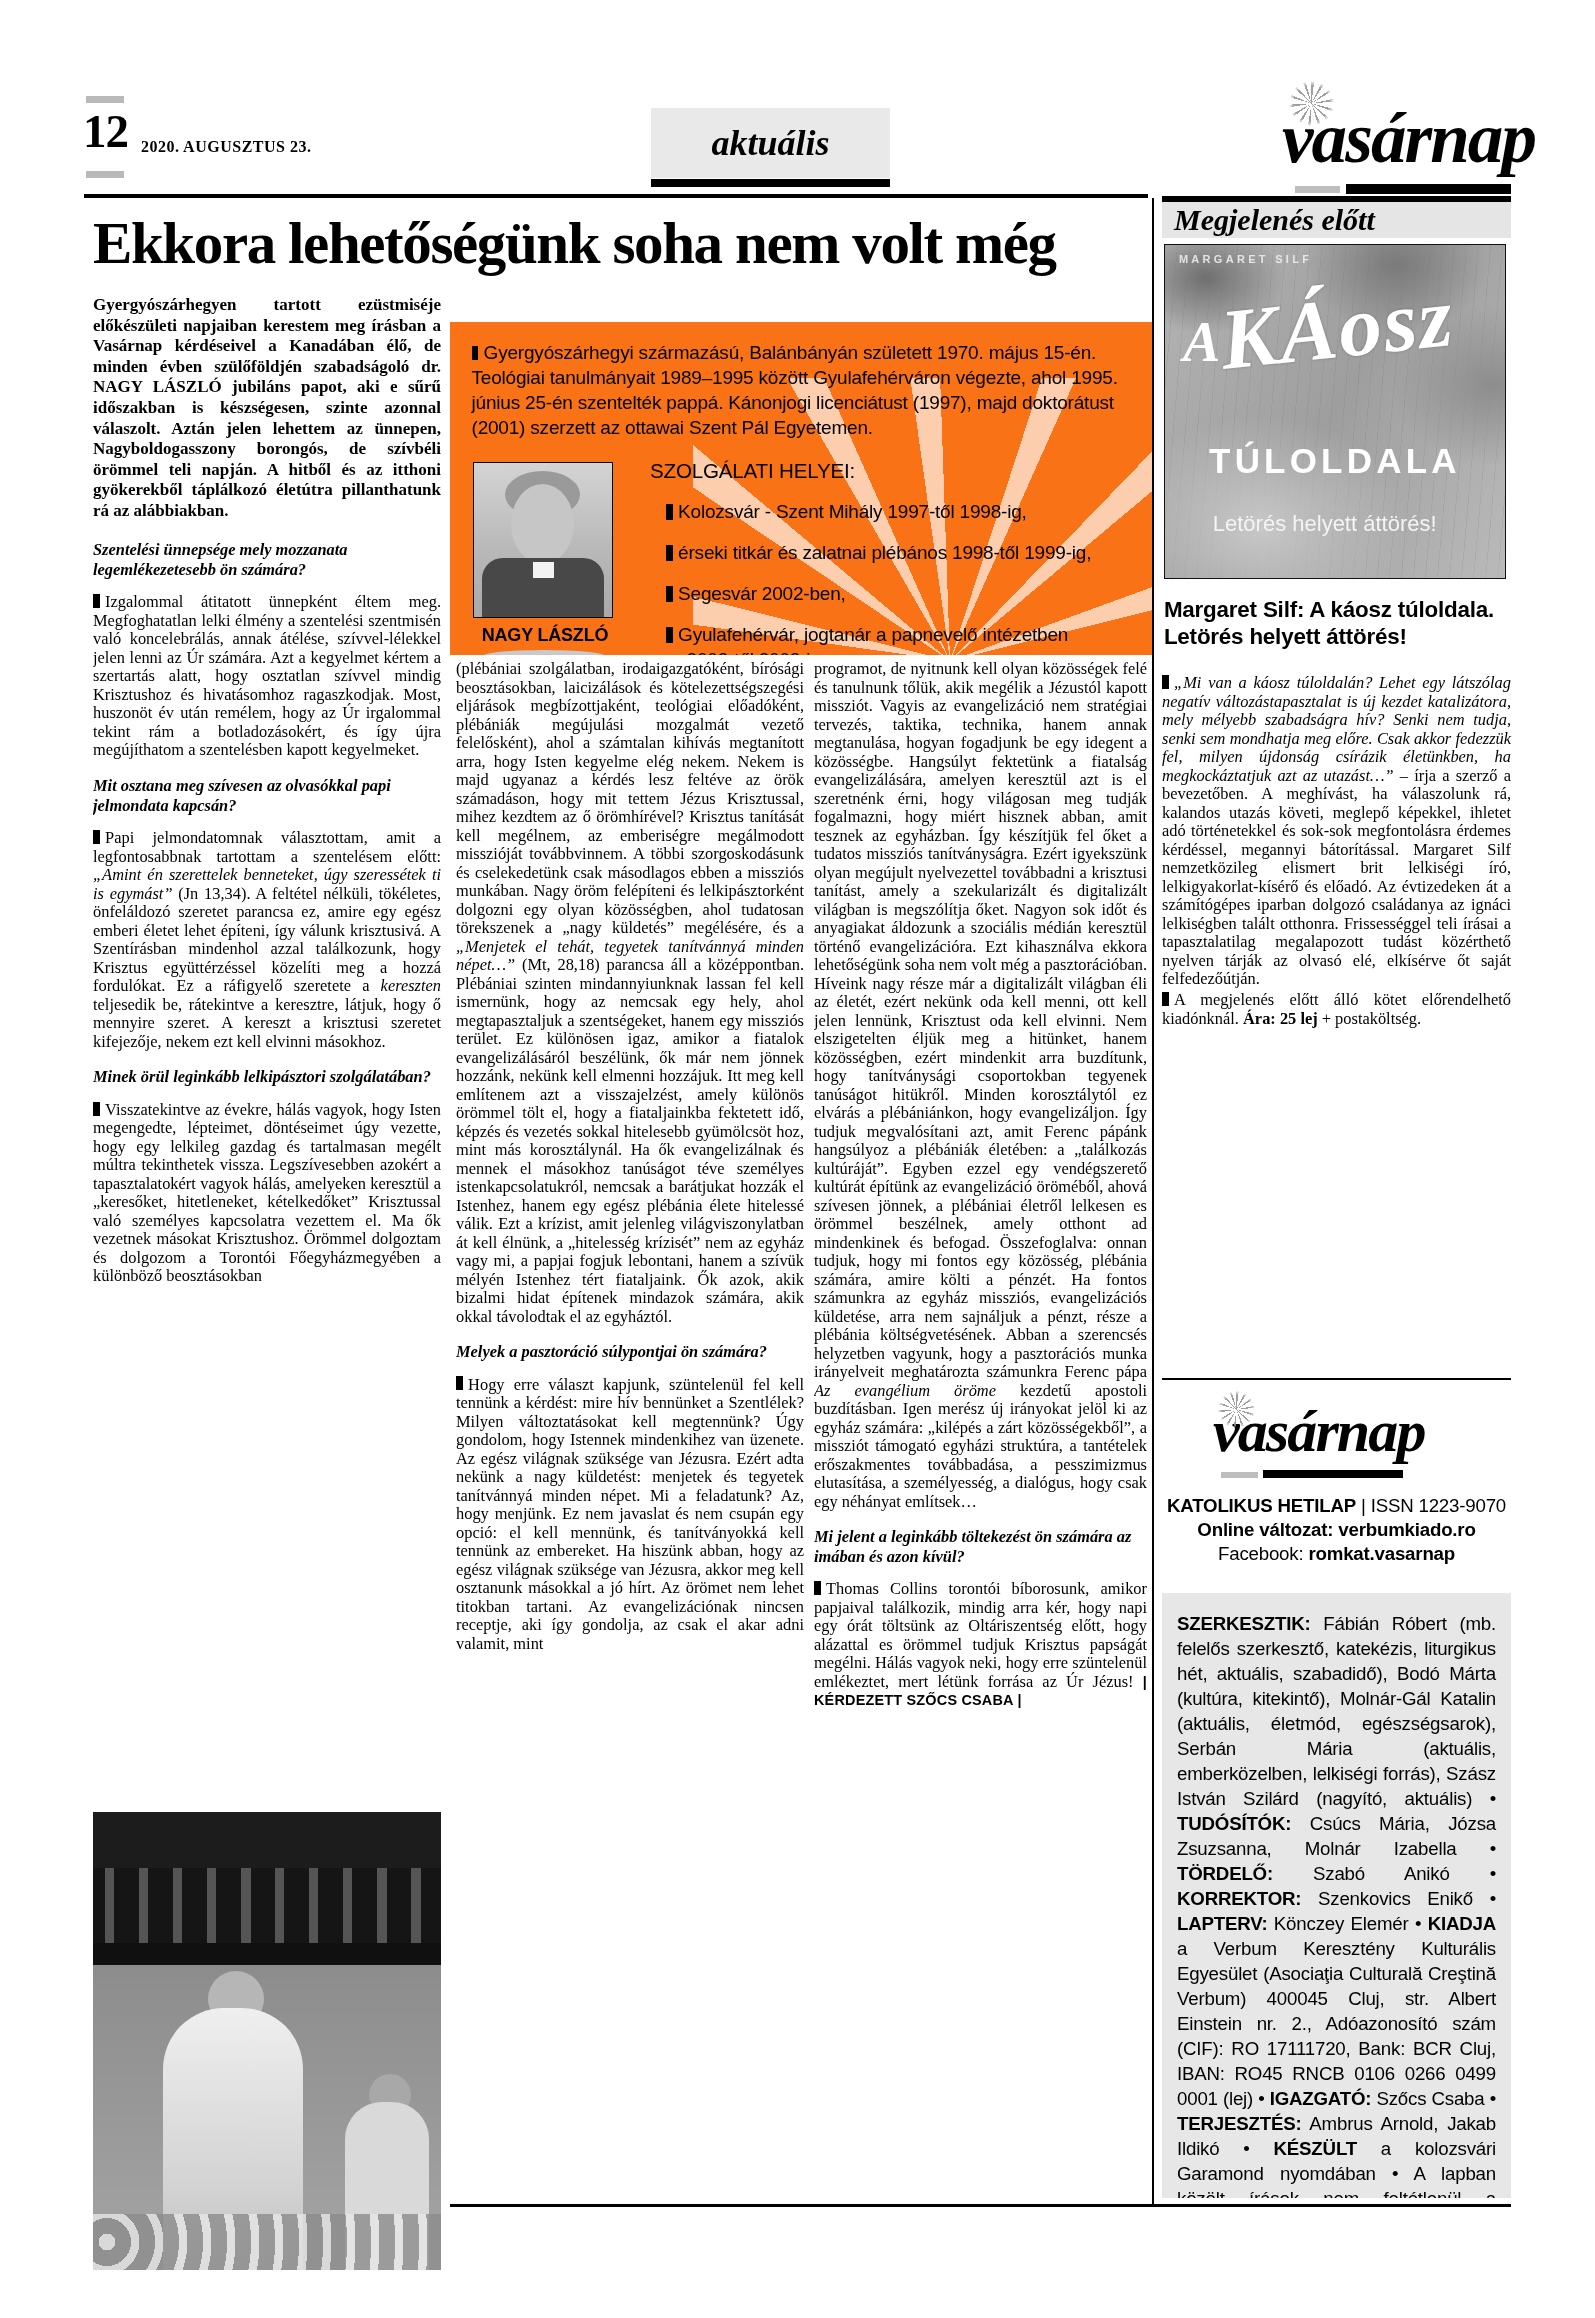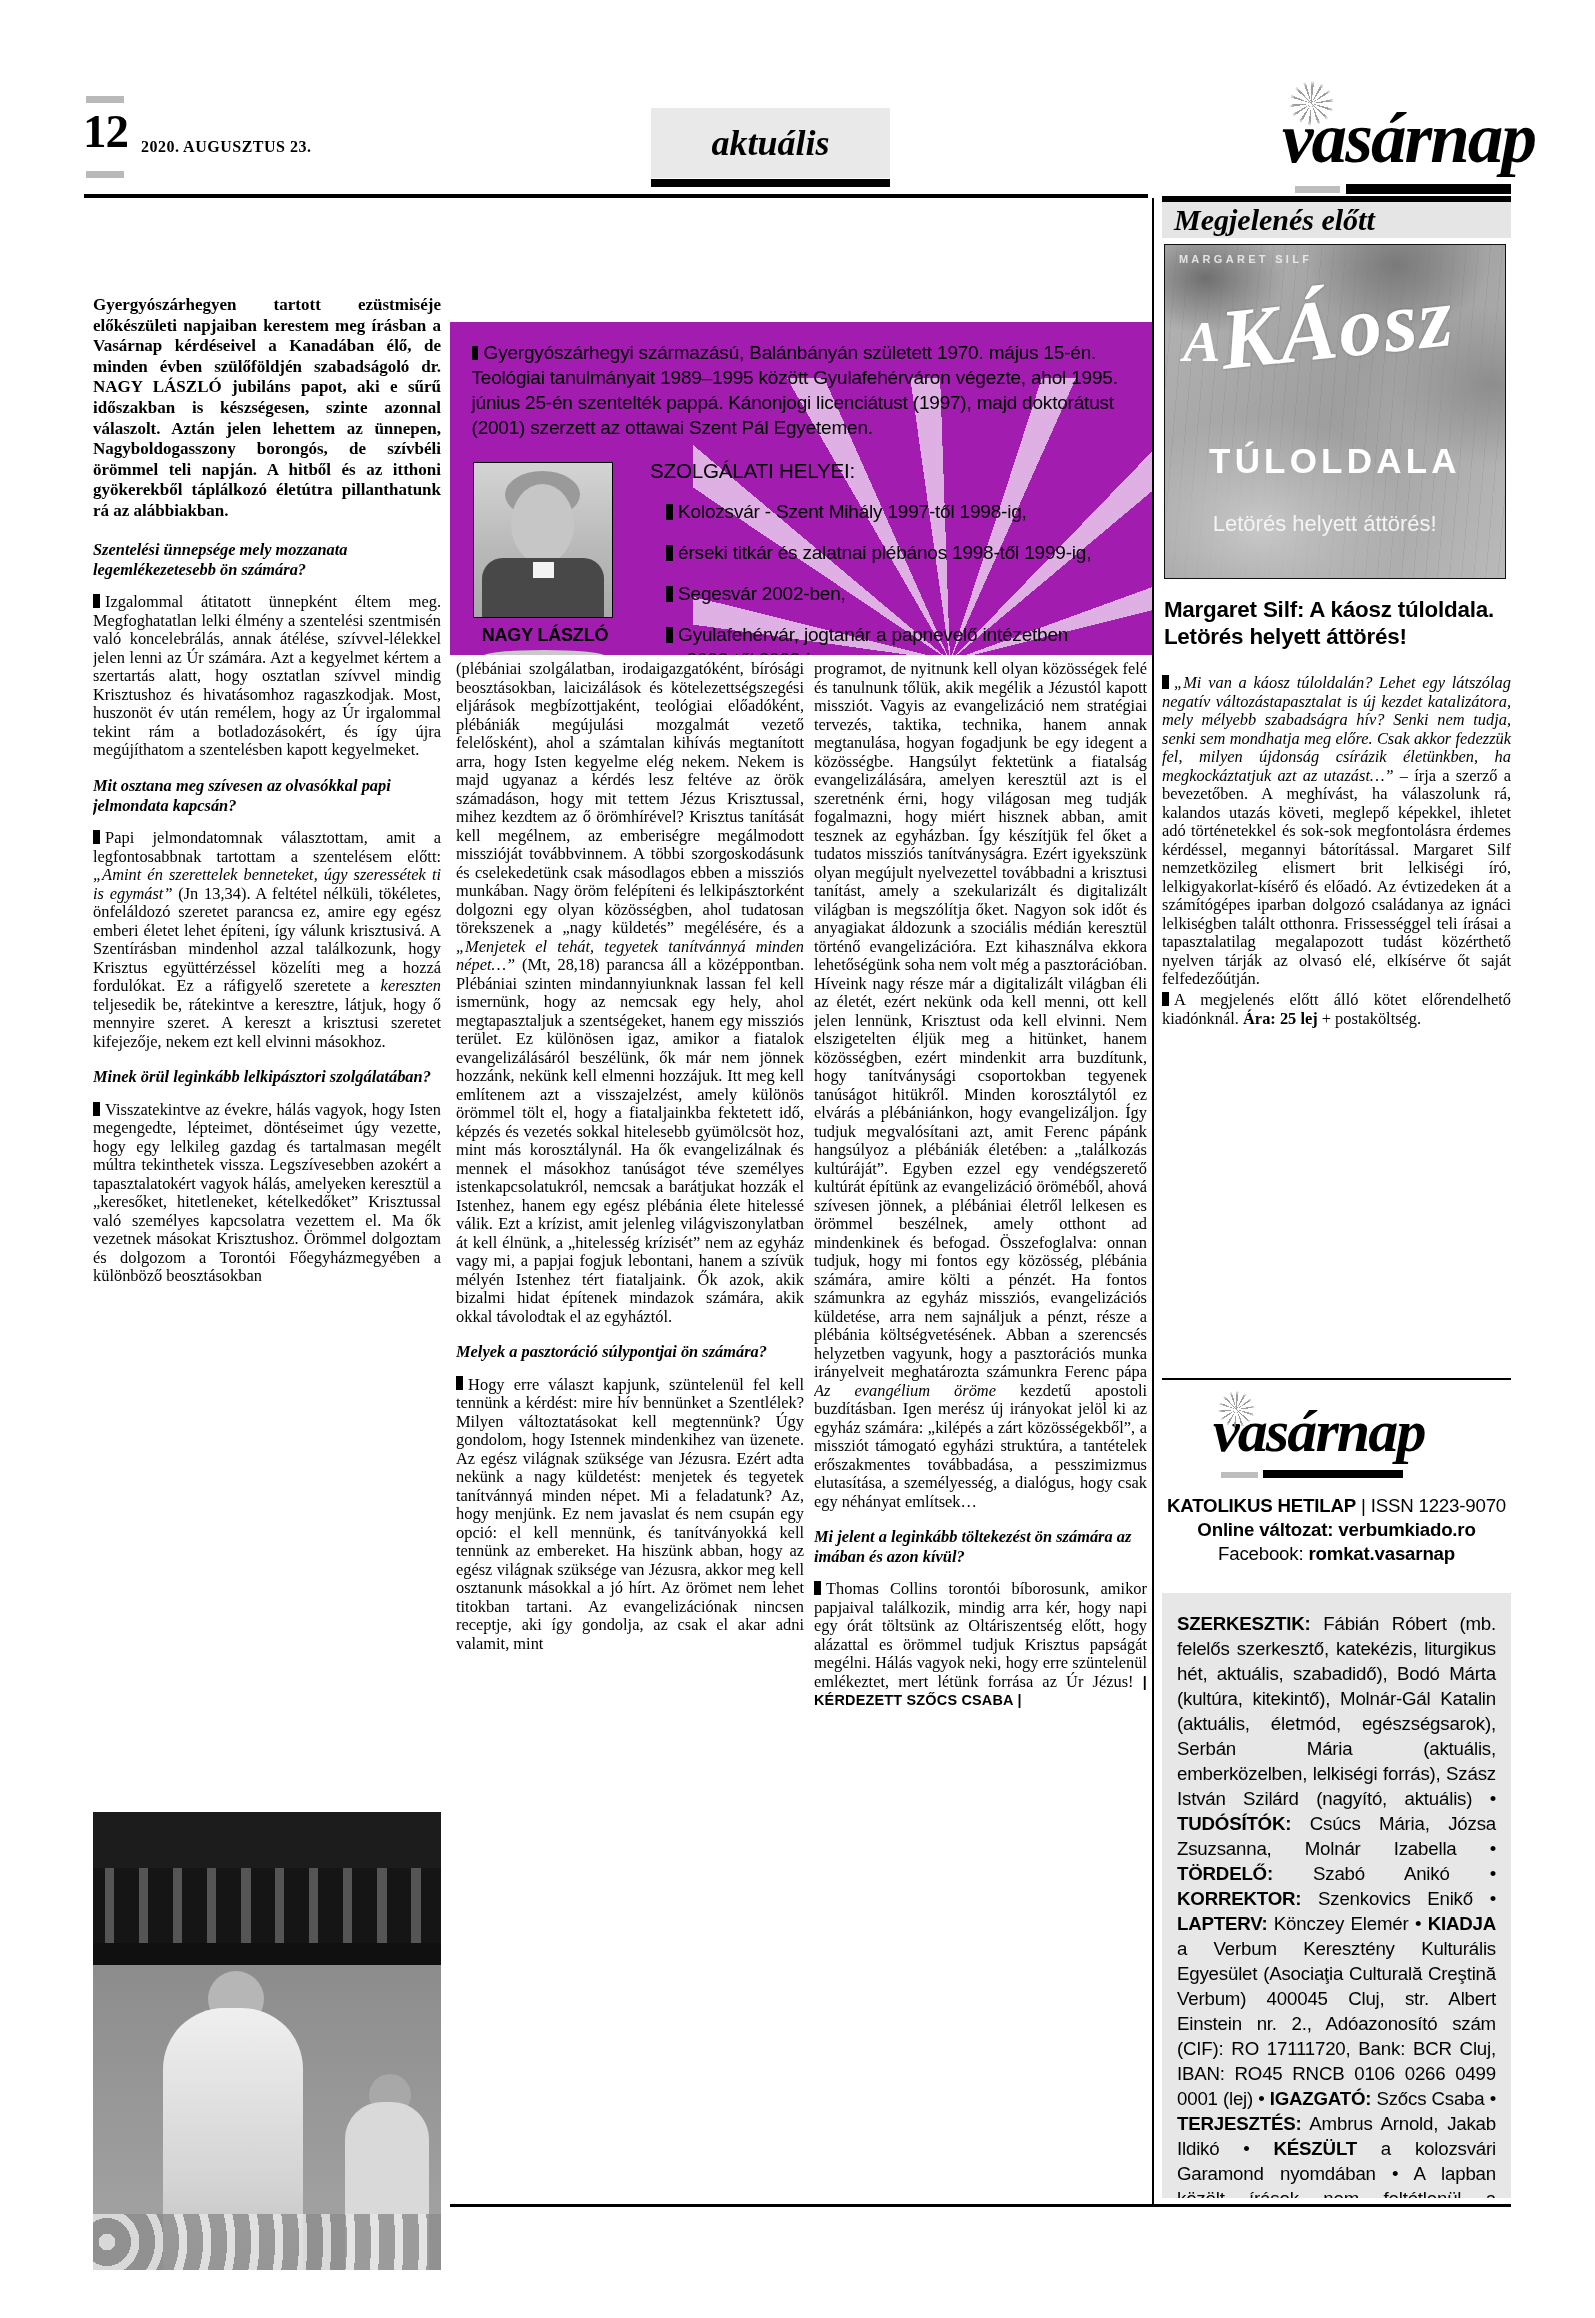--- a/index.html
+++ b/index.html
@@ -25,21 +25,21 @@
   #article-title{left:93px;top:209px;width:1056px;font-size:59px;font-weight:bold;
     letter-spacing:-1.4px;white-space:nowrap;}
   .col{position:absolute;overflow:hidden;font-size:16.4px;line-height:18.5px;text-align:justify;}
   .blk{margin:0 0 4.7px 0;}
   .lead{font-weight:bold;font-size:17px;line-height:20.6px;margin-bottom:18.7px;}
   .question{font-weight:bold;font-style:italic;font-size:16.4px;line-height:19.6px;margin:16px 0 14px 0;text-align:left;}
   .answer,.body{margin-bottom:2.8px;}
   .m{display:inline-block;width:6.5px;height:14px;background:#000;margin-right:5.6px;vertical-align:-0.9px;}
   b.bl{font-family:"Liberation Sans",sans-serif;font-size:0.88em;letter-spacing:0.2px;}
   
-  #bio-box{left:450px;top:322px;width:703px;height:333px;background:#a21caf;overflow:hidden;
+  #bio-box{left:450px;top:322px;width:703px;height:333px;background:#f97316;overflow:hidden;
     font-family:"Liberation Sans",sans-serif;}
   #bio-burst{left:243px;top:56px;width:514px;height:514px;
     background:repeating-conic-gradient(from -8deg at 50% 55%,rgba(255,255,255,.65) 0deg 6deg,transparent 6deg 26deg);}
   #bio-intro{left:21.5px;top:18px;width:659px;font-size:19px;line-height:25px;letter-spacing:-0.2px;}
   #portrait{left:23.4px;top:140px;width:138px;height:154px;border:1.9px solid #000;background:linear-gradient(180deg,#d4d4d4,#b9b9b9 55%,#a9a9a9);overflow:hidden;}
   #portrait .hair{position:absolute;left:31px;top:7.5px;width:75px;height:47px;border-radius:50%;background:#9a9a9a;}
   #portrait .face{position:absolute;left:37px;top:20.6px;width:63px;height:80px;border-radius:50%;background:#c6c6c6;}
   #portrait .body{position:absolute;left:7.5px;top:95px;width:122px;height:61px;border-radius:20.6px 20.6px 0 0;background:#484848;}
   #portrait .collar{position:absolute;left:59px;top:99px;width:20.6px;height:16px;background:#f3f3f3;}
   #portrait-caption{left:27px;top:303px;width:136px;text-align:center;font-size:18px;font-weight:bold;letter-spacing:-0.2px;}
@@ -111,20 +111,21 @@
 
   <div class="abs" style="left:1282px;top:84px;width:234px;height:107px;" data-interactable="false">
     <div class="sun" style="left:6.5px;top:-2.8px;width:45px;height:45px;" data-interactable="false"></div>
     <div class="logo abs" style="left:0;top:14px;font-size:71px;" data-interactable="false">vasárnap</div>
     <div class="logo-underline-gray" style="left:13px;top:102px;width:45px;height:7px;" data-interactable="false"></div>
     <div class="logo-underline-black" style="left:64px;top:100px;width:165px;height:9.8px;" data-interactable="false"></div>
   </div>
 
   <div class="abs" id="header-rule" data-interactable="false"></div>
 
+  <div class="abs" id="article-title" data-interactable="false">Ekkora lehetőségünk soha nem volt még</div>
 
   <div class="abs" id="bio-box" data-interactable="false">
     <div class="abs" id="bio-burst" data-interactable="false"></div>
     <div class="abs" id="bio-intro" data-interactable="false"><span class="m"></span>Gyergyószárhegyi származású, Balánbányán született 1970. május 15-én. Teológiai tanulmányait 1989–1995 között Gyulafehérváron végezte, ahol 1995. június 25-én szentelték pappá. Kánonjogi licenciátust (1997), majd doktorátust (2001) szerzett az ottawai Szent Pál Egyetemen.</div>
     <div class="abs" id="portrait" data-interactable="false">
       <div class="hair" data-interactable="false"></div>
       <div class="face" data-interactable="false"></div>
       <div class="body" data-interactable="false"></div>
       <div class="collar" data-interactable="false"></div>
     </div>

